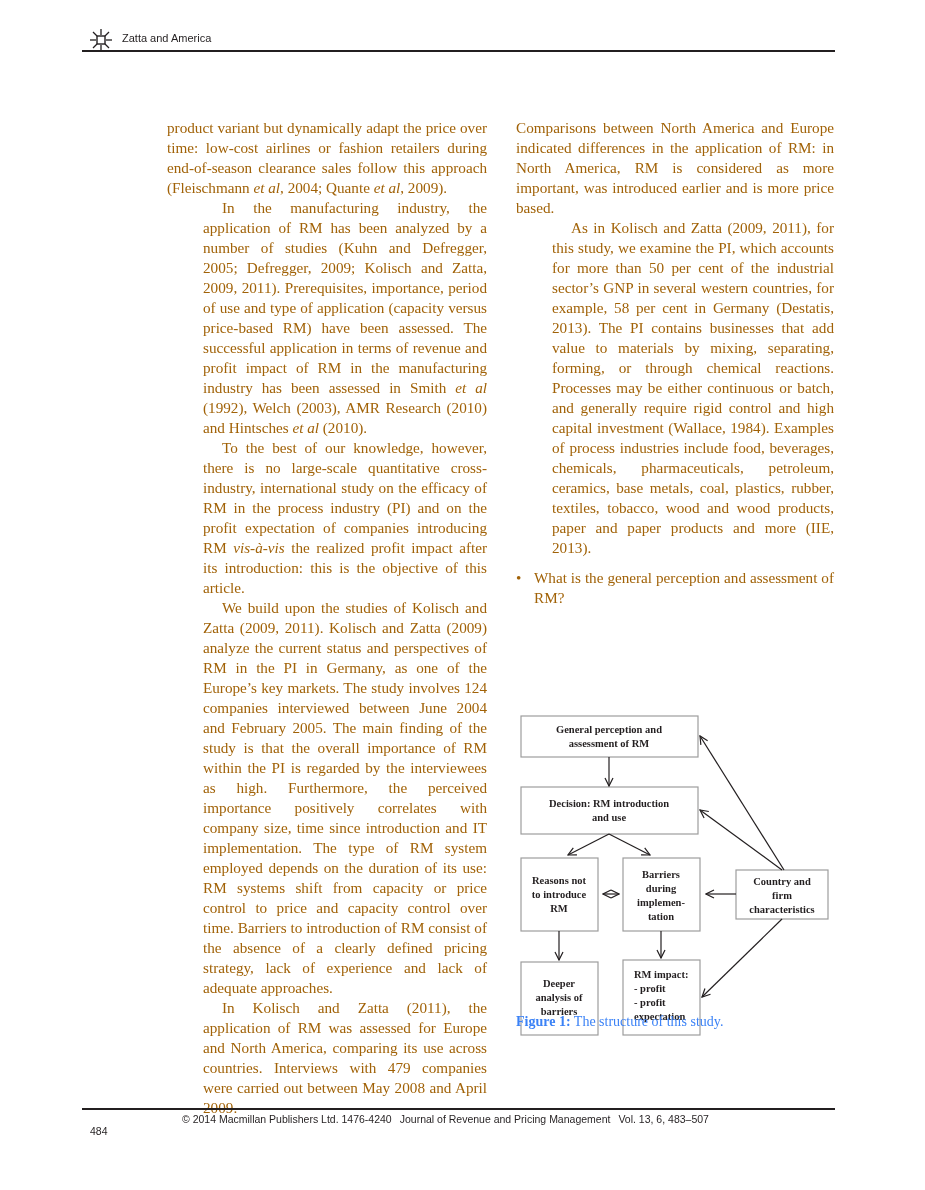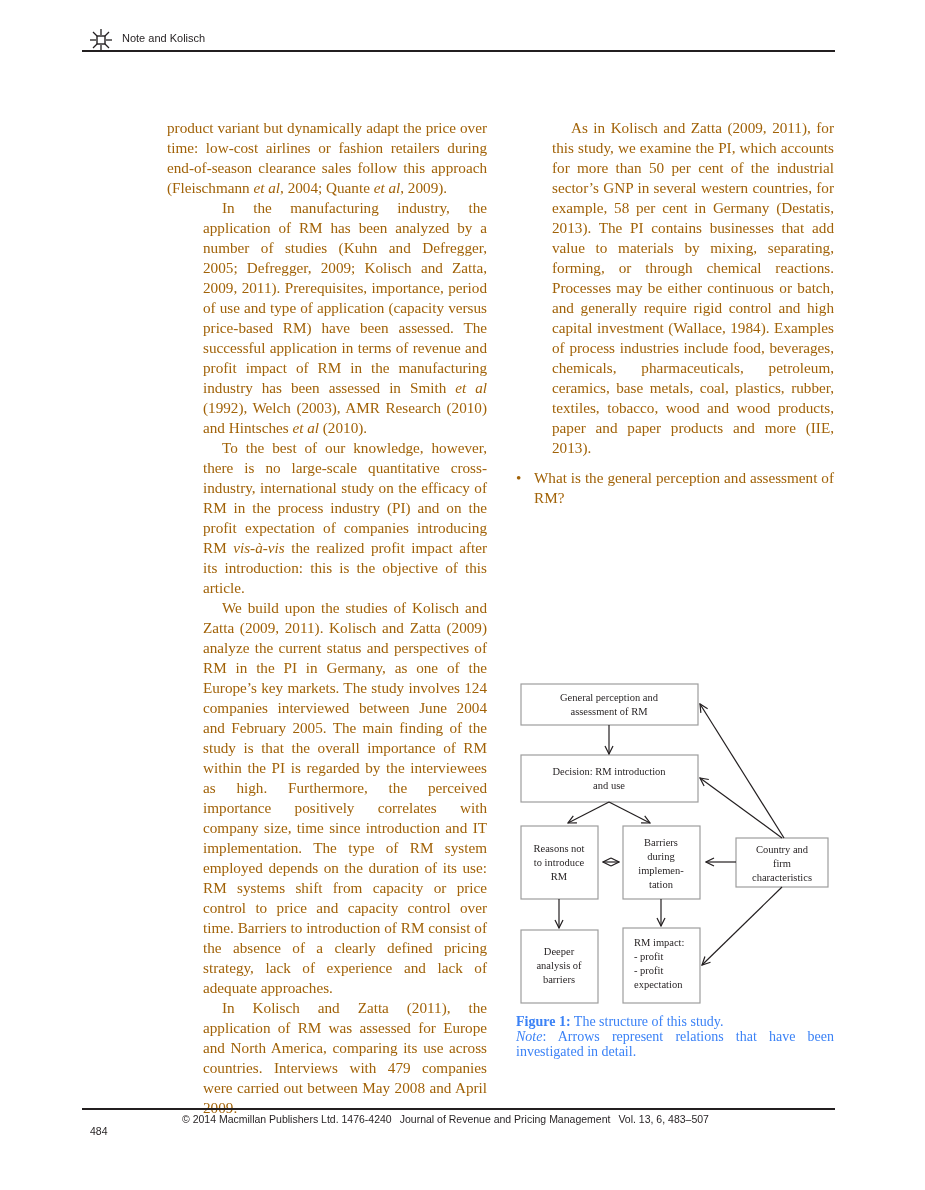--- a/index.html
+++ b/index.html
@@ -13,21 +13,21 @@
   .col-left { left:167px; top:118px; width:320px; }
   .col-right { left:516px; top:118px; width:318px; }
   .col p { margin:0; }
   .col p.indent { text-indent:19px;margin-left:36px; }
   .col em { font-style:italic; }
 
   .bullet-list { margin:10px 0 0 0; padding:0; list-style:none; }
   .bullet-item { position:relative; padding-left:18px; }
   .bullet-dot { position:absolute; left:0; top:0; }
 
-  .figure { position:absolute; left:516px; top:680px; width:320px; height:330px; }
+  .figure { position:absolute; left:516px; top:712px; width:320px; height:330px;font-weight:bold; }
   .figure svg { position:absolute; left:0; top:0; }
   .fig-text { font-family:"Liberation Serif", serif; font-size:10.5px; fill:#231f20; }
 
   .caption { position:absolute; left:516px; top:1014px; width:318px; font-family:"Liberation Serif", serif; font-size:14px; line-height:15px; text-align:justify; color:#3b82f6; }
   .caption p { margin:0; }
   .caption .cap-label { font-weight:bold; }
   .caption .note-label { font-style:italic; }
 
   .foot-rule { position:absolute; left:82px; top:1108px; width:753px; height:1.5px; background:#231f20; }
   .footer { position:absolute; left:82px; top:1113px; width:753px; font-family:"Liberation Sans", sans-serif; font-size:10.5px; color:#231f20; }
@@ -46,33 +46,34 @@
       <line x1="11" y1="0" x2="11" y2="6"></line>
       <line x1="11" y1="16" x2="11" y2="22"></line>
       <line x1="0" y1="11" x2="6" y2="11"></line>
       <line x1="16" y1="11" x2="22" y2="11"></line>
       <line x1="3" y1="3" x2="7" y2="7"></line>
       <line x1="19" y1="3" x2="15" y2="7"></line>
       <line x1="3" y1="19" x2="7" y2="15"></line>
       <line x1="19" y1="19" x2="15" y2="15"></line>
     </g>
   </svg>
-  <span class="running-title">Note and Kolisch</span>
+  <span class="running-title">Zatta and America</span>
 </div>
 <div class="head-rule"></div>
 
 <div class="col col-left">
   <p><span>product variant but dynamically adapt the price over time: low-cost airlines or fashion retailers during end-of-season clearance sales follow this approach (Fleischmann </span><em>et al</em><span>, 2004; Quante </span><em>et al</em><span>, 2009).</span></p>
   <p class="indent"><span>In the manufacturing industry, the application of RM has been analyzed by a number of studies (Kuhn and Defregger, 2005; Defregger, 2009; Kolisch and Zatta, 2009, 2011). Prerequisites, importance, period of use and type of application (capacity versus price-based RM) have been assessed. The successful application in terms of revenue and profit impact of RM in the manufacturing industry has been assessed in Smith </span><em>et al</em><span> (1992), Welch (2003), AMR Research (2010) and Hintsches </span><em>et al</em><span> (2010).</span></p>
   <p class="indent"><span>To the best of our knowledge, however, there is no large-scale quantitative cross-industry, international study on the efficacy of RM in the process industry (PI) and on the profit expectation of companies introducing RM </span><em>vis-à-vis</em><span> the realized profit impact after its introduction: this is the objective of this article.</span></p>
   <p class="indent">We build upon the studies of Kolisch and Zatta (2009, 2011). Kolisch and Zatta (2009) analyze the current status and perspectives of RM in the PI in Germany, as one of the Europe’s key markets. The study involves 124 companies interviewed between June 2004 and February 2005. The main finding of the study is that the overall importance of RM within the PI is regarded by the interviewees as high. Furthermore, the perceived importance positively correlates with company size, time since introduction and IT implementation. The type of RM system employed depends on the duration of its use: RM systems shift from capacity or price control to price and capacity control over time. Barriers to introduction of RM consist of the absence of a clearly defined pricing strategy, lack of experience and lack of adequate approaches.</p>
   <p class="indent">In Kolisch and Zatta (2011), the application of RM was assessed for Europe and North America, comparing its use across countries. Interviews with 479 companies were carried out between May 2008 and April 2009.</p>
 </div>
 
 <div class="col col-right">
+  <p>Comparisons between North America and Europe indicated differences in the application of RM: in North America, RM is considered as more important, was introduced earlier and is more price based.</p>
   <p class="indent">As in Kolisch and Zatta (2009, 2011), for this study, we examine the PI, which accounts for more than 50 per cent of the industrial sector’s GNP in several western countries, for example, 58 per cent in Germany (Destatis, 2013). The PI contains businesses that add value to materials by mixing, separating, forming, or through chemical reactions. Processes may be either continuous or batch, and generally require rigid control and high capital investment (Wallace, 1984). Examples of process industries include food, beverages, chemicals, pharmaceuticals, petroleum, ceramics, base metals, coal, plastics, rubber, textiles, tobacco, wood and wood products, paper and paper products and more (IIE, 2013).</p>
   <ul class="bullet-list">
     <li class="bullet-item">
       <span class="bullet-dot">•</span>
       <span>What is the general perception and assessment of RM?</span>
     </li>
   </ul>
 </div>
 
 <div class="figure">
@@ -115,20 +116,19 @@
       <text><tspan x="43" y="275">Deeper</tspan><tspan x="43" y="289">analysis of</tspan><tspan x="43" y="303">barriers</tspan></text>
     </g>
     <g class="fig-text" text-anchor="start">
       <text><tspan x="118" y="266">RM impact:</tspan><tspan x="118" y="280">- profit</tspan><tspan x="118" y="294">- profit</tspan><tspan x="118" y="308">expectation</tspan></text>
     </g>
   </svg>
 </div>
 
 <div class="caption">
   <p><span class="cap-label">Figure 1:</span><span> The structure of this study.</span></p>
-  <p><span class="note-label">Note</span><span>: Arrows represent relations that have been investigated in detail.</span></p>
 </div>
 
 <div class="foot-rule"></div>
 <div class="footer">
   <span class="page-num">484</span>
   <span class="copyright"><span>© 2014 Macmillan Publishers Ltd. 1476-4240</span><span class="journal">Journal of Revenue and Pricing Management</span><span class="volume">Vol. 13, 6, 483–507</span></span>
 </div>
 
 </body></html>

